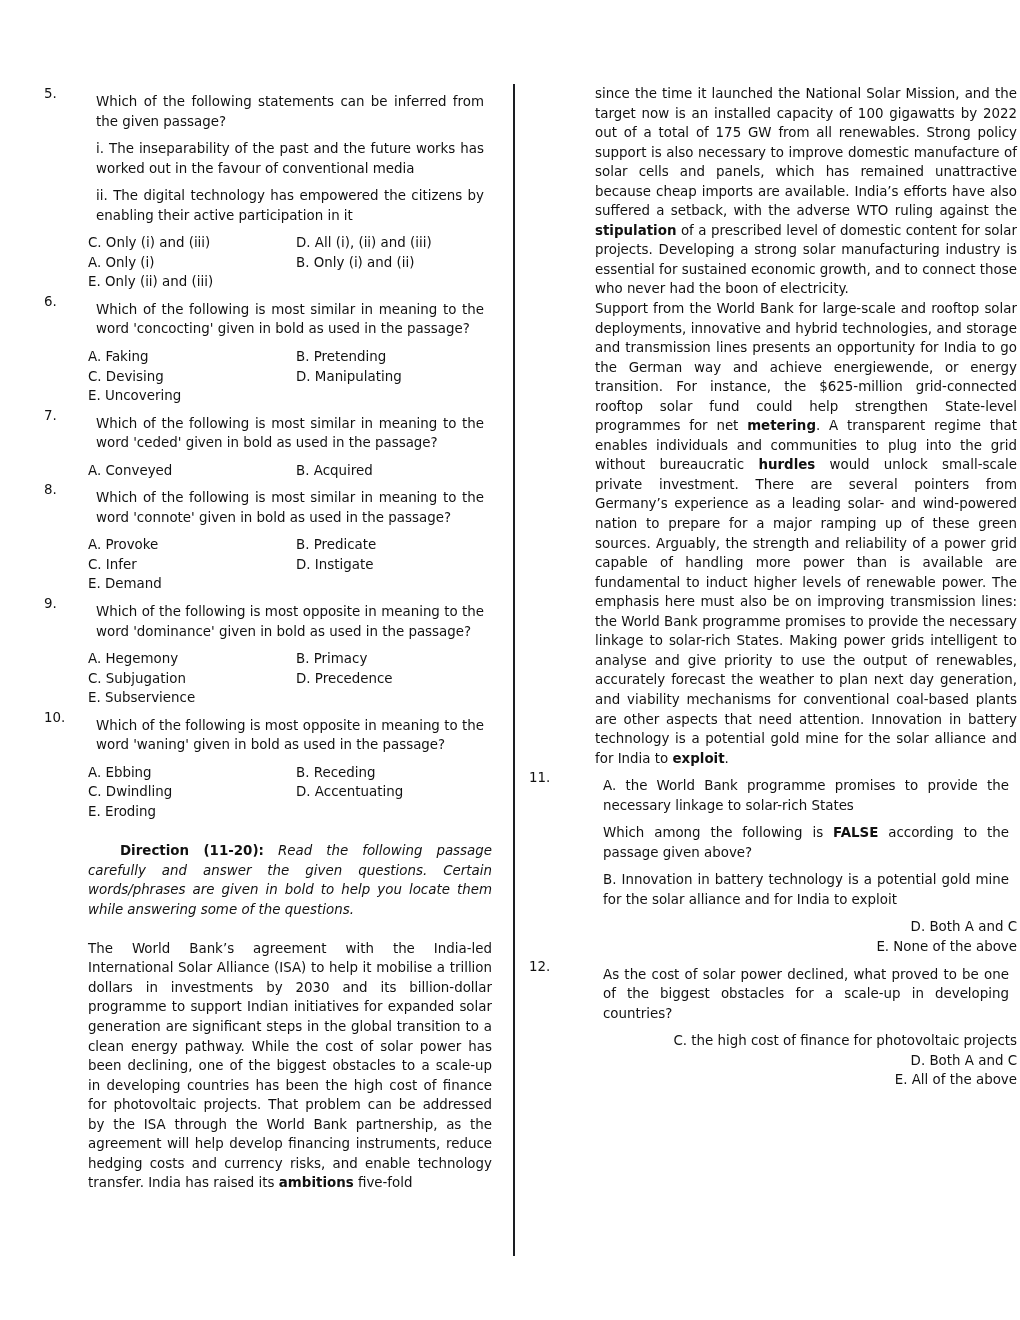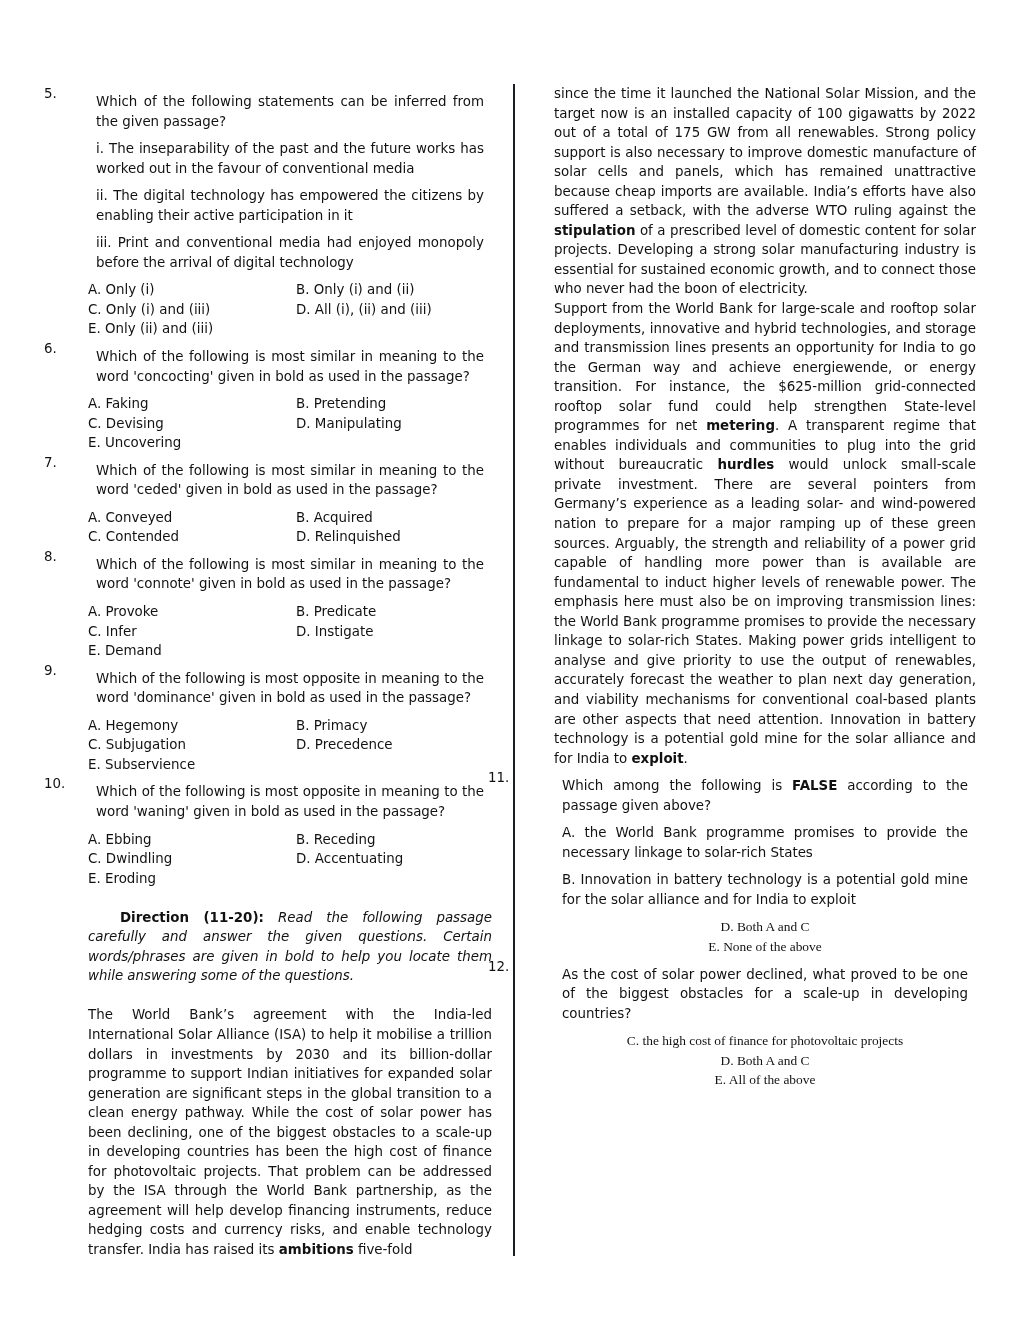--- a/index.html
+++ b/index.html
@@ -29,21 +29,21 @@
     height: 1172px;
     background: #1a1d22;
   }
   .col {
     position: absolute;
     top: 84px;
     font-size: 13.4px;
     line-height: 19.55px;
   }
   .col-left  { left: 42px;  width: 450px; }
-  .col-right { left: 476px; width: 500px; }
+  .col-right { left: 517px; width: 500px; }
 
   
   .qrow {
     display: flex;
     align-items: flex-start;
   }
   .qnum {
     width: 46px;
     flex: 0 0 46px;
     text-align: left;
@@ -58,21 +58,21 @@
     width: 78px;
     flex: 0 0 78px;
     padding-left: 12px;
   }
 
   .just {
     text-align: justify;
     text-justify: inter-word;
     margin: 8px;
   }
-  .nojust { text-align: center; margin: 0; font-family: Liberation Serif, serif; }
+  .nojust { text-align: right; margin: 0; }
 
   
   .opt2 {
     display: flex;
     width: 100%;
   }
   .opt2 > span { display: block; }
   .opt2 .o-left  { flex: 0 0 51.5%; }
   .opt2 .o-right { flex: 1 1 auto; }
 
@@ -106,29 +106,28 @@
   <div class="divider"></div>
 
   <div class="col col-left">
 
     <div class="qrow">
       <div class="qnum">5.</div>
       <div class="qbody">
         <p class="just">Which of the following statements can be inferred from the given passage?</p>
         <p class="just">i. The inseparability of the past and the future works has worked out in the favour of conventional media</p>
         <p class="just">ii. The digital technology has empowered the citizens by enabling their active participation in it</p>
-        <p class="just">iii. Print and conventional media had enjoyed monopoly before the arrival of digital technology</p>
+        <div class="opt2">
+          <span class="o-left">C. Only (i) and (iii)</span>
+          <span class="o-right">D. All (i), (ii) and (iii)</span>
+        </div>
         <div class="opt2">
           <span class="o-left">A. Only (i)</span>
           <span class="o-right">B. Only (i) and (ii)</span>
         </div>
-        <div class="opt2">
-          <span class="o-left">C. Only (i) and (iii)</span>
-          <span class="o-right">D. All (i), (ii) and (iii)</span>
-        </div>
         <div class="opt-single">E. Only (ii) and (iii)</div>
       </div>
     </div>
 
     <div class="qrow">
       <div class="qnum">6.</div>
       <div class="qbody">
         <p class="just">Which of the following is most similar in meaning to the word 'concocting' given in bold as used in the passage?</p>
         <div class="opt2">
           <span class="o-left">A. Faking</span>
@@ -143,24 +142,20 @@
     </div>
 
     <div class="qrow">
       <div class="qnum">7.</div>
       <div class="qbody">
         <p class="just">Which of the following is most similar in meaning to the word 'ceded' given in bold as used in the passage?</p>
         <div class="opt2">
           <span class="o-left">A. Conveyed</span>
           <span class="o-right">B. Acquired</span>
         </div>
-        <div class="opt2">
-          <span class="o-left">C. Contended</span>
-          <span class="o-right">D. Relinquished</span>
-        </div>
       </div>
     </div>
 
     <div class="qrow">
       <div class="qnum">8.</div>
       <div class="qbody">
         <p class="just">Which of the following is most similar in meaning to the word 'connote' given in bold as used in the passage?</p>
         <div class="opt2">
           <span class="o-left">A. Provoke</span>
           <span class="o-right">B. Predicate</span>
@@ -231,22 +226,22 @@
       <div class="qnum"></div>
       <div class="qbody">
         <p class="passage"><span>since the time it launched the National Solar Mission, and the target now is an installed capacity of 100 gigawatts by 2022 out of a total of 175 GW from all renewables. Strong policy support is also necessary to improve domestic manufacture of solar cells and panels, which has remained unattractive because cheap imports are available. India’s efforts have also suffered a setback, with the adverse WTO ruling against the </span><b>stipulation</b><span> of a prescribed level of domestic content for solar projects. Developing a strong solar manufacturing industry is essential for sustained economic growth, and to connect those who never had the boon of electricity.</span></p>
         <p class="passage"><span>Support from the World Bank for large-scale and rooftop solar deployments, innovative and hybrid technologies, and storage and transmission lines presents an opportunity for India to go the German way and achieve energiewende, or energy transition. For instance, the $625-million grid-connected rooftop solar fund could help strengthen State-level programmes for net </span><b>metering</b><span>. A transparent regime that enables individuals and communities to plug into the grid without bureaucratic </span><b>hurdles</b><span> would unlock small-scale private investment. There are several pointers from Germany’s experience as a leading solar- and wind-powered nation to prepare for a major ramping up of these green sources. Arguably, the strength and reliability of a power grid capable of handling more power than is available are fundamental to induct higher levels of renewable power. The emphasis here must also be on improving transmission lines: the World Bank programme promises to provide the necessary linkage to solar-rich States. Making power grids intelligent to analyse and give priority to use the output of renewables, accurately forecast the weather to plan next day generation, and viability mechanisms for conventional coal-based plants are other aspects that need attention. Innovation in battery technology is a potential gold mine for the solar alliance and for India to </span><b>exploit</b><span>.</span></p>
       </div>
     </div>
 
     <div class="qrow">
       <div class="qnum">11.</div>
       <div class="qbody">
+        <p class="just">A. the World Bank programme promises to provide the necessary linkage to solar-rich States</p>
         <p class="just"><span>Which among the following is </span><b>FALSE</b><span> according to the passage given above?</span></p>
-        <p class="just">A. the World Bank programme promises to provide the necessary linkage to solar-rich States</p>
         <p class="just">B. Innovation in battery technology is a potential gold mine for the solar alliance and for India to exploit</p>
         <p class="nojust">D. Both A and C</p>
         <p class="nojust">E. None of the above</p>
       </div>
     </div>
 
     <div class="qrow">
       <div class="qnum">12.</div>
       <div class="qbody">
         <p class="just">As the cost of solar power declined, what proved to be one of the biggest obstacles for a scale-up in developing countries?</p>

